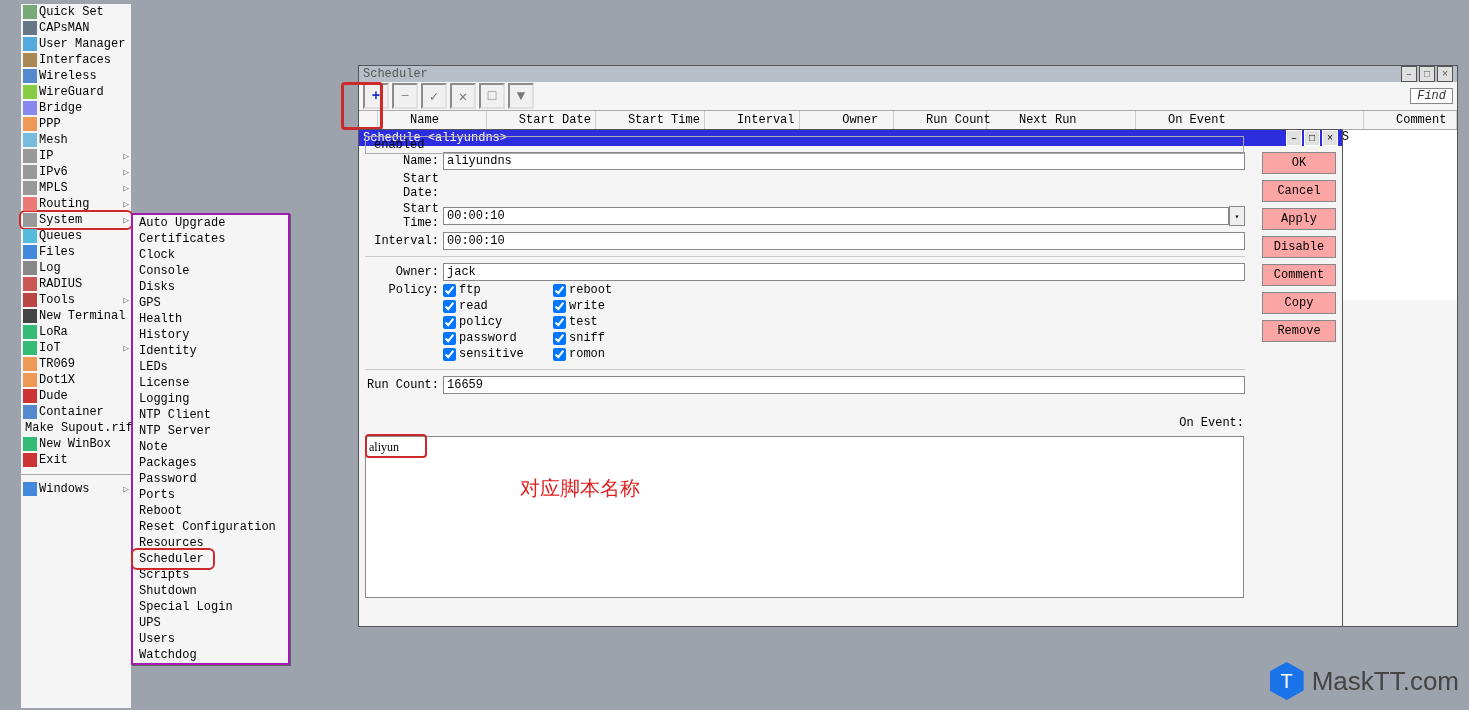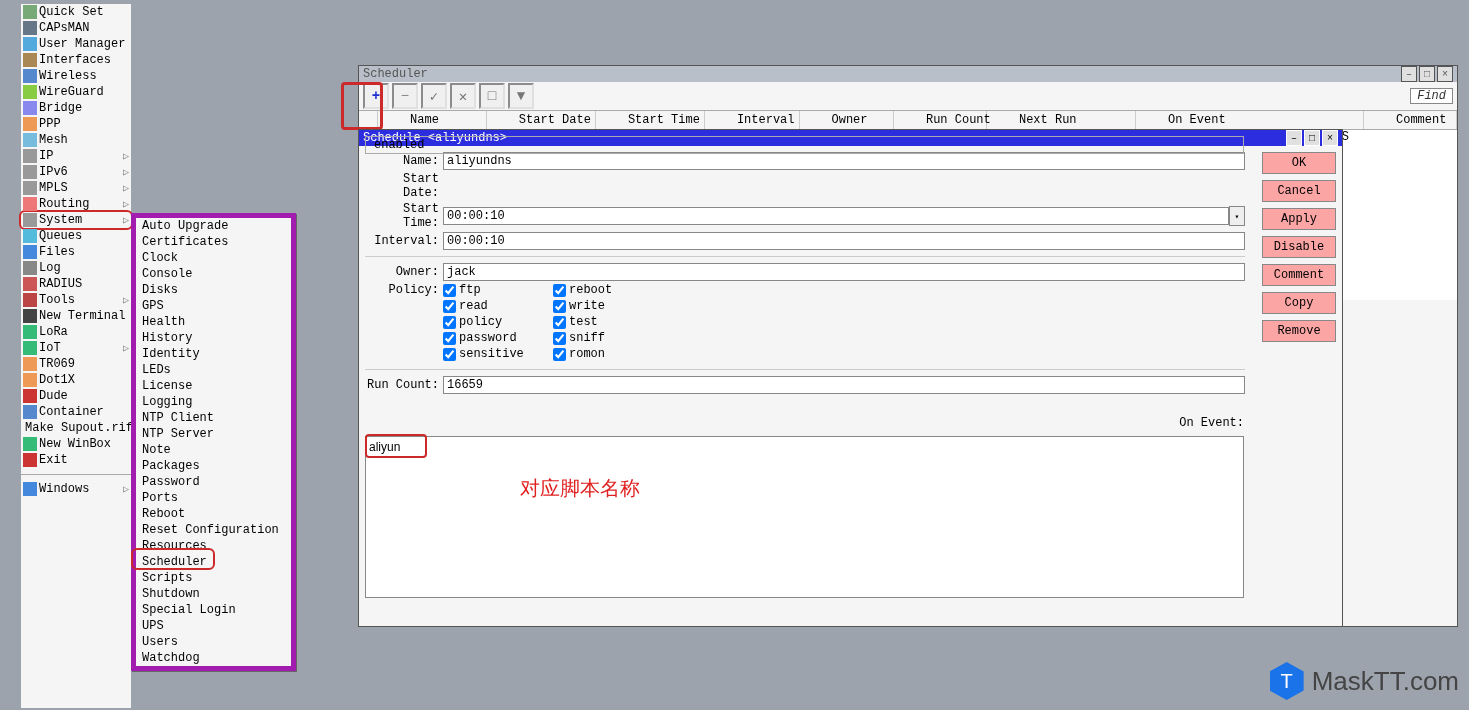--- a/index.html
+++ b/index.html
@@ -3,21 +3,21 @@
 <meta charset="utf-8">
 <style>
   html,body{margin:0;padding:0;width:1469px;height:710px;background:#9ca3ad;font-family:"Courier New",monospace;font-size:12px;color:#000;overflow:hidden;}
   .app{position:relative;width:1469px;height:710px;}
   .sidebar{position:absolute;left:20px;top:3px;width:110px;height:704px;background:#f5f5f5;border:1px solid #9ca3ad;}
   .sb-item{display:flex;align-items:center;height:16px;padding:0 2px;white-space:nowrap;cursor:default;}
   .sb-item .ic{width:14px;height:14px;margin-right:2px;}
   .sb-item .lbl{flex:1;}
   .sb-item .arr{font-size:10px;color:#777;}
   .sb-hl{border:2px solid #cc2a2a;margin:-2px;border-radius:6px;}
-  .submenu{position:absolute;left:131px;top:213px;width:155px;background:#f5f5f5;border:5px solid #a21caf;box-shadow:1px 1px 0 #666;}
+  .submenu{position:absolute;left:131px;top:213px;width:155px;background:#f5f5f5;border:2px solid #a21caf;box-shadow:1px 1px 0 #666;}
   .sm-item{height:16px;padding:0 6px;line-height:16px;white-space:nowrap;}
   .sm-hl{position:absolute;left:131px;width:80px;height:18px;border:2px solid #cc2a2a;border-radius:6px;pointer-events:none;}
 
   .winSched{position:absolute;left:358px;top:65px;width:1098px;height:560px;background:#f5f5f5;border:1px solid #555;}
   .win-title{height:16px;background:#b8bfc9;color:#555;display:flex;align-items:center;padding:0 4px;}
   .win-title .t{flex:1;}
   .win-title .wbtn{width:14px;height:14px;border:1px solid #555;margin-left:2px;background:#e0e0e0;display:flex;align-items:center;justify-content:center;font-size:10px;}
   .toolbar{height:24px;display:flex;align-items:center;border-bottom:1px solid #aaa;padding:2px 4px;gap:3px;}
   .tb-btn{width:22px;height:22px;border:2px inset #e0e0e0;background:#f0f0f0;display:flex;align-items:center;justify-content:center;font-size:14px;color:#777;}
   .tb-btn.plus{color:#1a2fcf;font-weight:bold;}
@@ -41,21 +41,21 @@
   .row .dd{width:14px;height:18px;border:1px solid #888;background:#eee;display:flex;align-items:center;justify-content:center;font-size:8px;}
   .sep{height:1px;background:#ccc;margin:6px 0;}
   .chk-grid{margin-left:78px;}
   .chk-row{display:flex;gap:30px;margin-bottom:2px;}
   .chk{display:flex;align-items:center;gap:3px;}
   .chk input{margin:0;}
   .btn-col{position:absolute;right:6px;top:6px;width:74px;display:flex;flex-direction:column;gap:6px;}
   .btn{height:20px;border:1px solid #888;background:#fca5a5;text-align:center;line-height:20px;cursor:default;}
   .onEvent-lbl{position:absolute;right:98px;top:270px;}
   .onEvent-box{position:absolute;left:6px;top:290px;right:98px;height:160px;background:#fff;border:1px solid #888;}
-  .onEvent-box textarea{width:100%;height:100%;border:none;resize:none;font-family:Liberation Sans, sans-serif;font-size:12px;padding:3px;box-sizing:border-box;}
+  .onEvent-box textarea{width:100%;height:100%;border:none;resize:none;font-family:Liberation Serif, serif;font-size:12px;padding:3px;box-sizing:border-box;}
   .oe-hl{position:absolute;left:6px;top:288px;width:58px;height:20px;border:2px solid #cc2a2a;border-radius:4px;pointer-events:none;}
   .status{position:absolute;left:6px;bottom:4px;right:98px;height:16px;border:1px solid #aaa;padding:0 8px;line-height:16px;}
   .anno{position:absolute;left:520px;top:475px;font-family:sans-serif;font-size:20px;color:#e02020;}
   .watermark{position:absolute;right:10px;bottom:10px;display:flex;align-items:center;gap:8px;font-family:sans-serif;font-size:26px;color:#444;}
   .watermark .logo{width:34px;height:38px;background:#1a73e8;color:#fff;display:flex;align-items:center;justify-content:center;font-size:20px;clip-path:polygon(50% 0,100% 25%,100% 75%,50% 100%,0 75%,0 25%);}
 </style>
 </head>
 <body>
 
 <div class="app">
@@ -240,21 +240,21 @@
       <span class="tb-btn">□</span>
       <span class="tb-btn">▼</span>
       <span class="tb-find">Find</span>
     </div>
     <div class="col-head" id="cols">
         <div style="width: 14px;"></div>
         <div style="width: 100px;">Name</div>
         <div style="width: 80px;">Start Date</div>
         <div style="width: 80px;">Start Time</div>
         <div style="width: 80px;">Interval</div>
-        <div style="width: 80px;">Owner</div>
+        <div style="width: 80px; text-align: center;">Owner</div>
         <div style="width: 56px;">Run Count</div>
         <div style="width: 156px;">Next Run</div>
         <div style="width: 266px;">On Event</div>
         <div style="width: 78px;">Comment</div>
       </div>
     <div class="grid">
       <div style="text-align:right;padding-right:108px;">NS</div>
     </div>
   </div>
 

